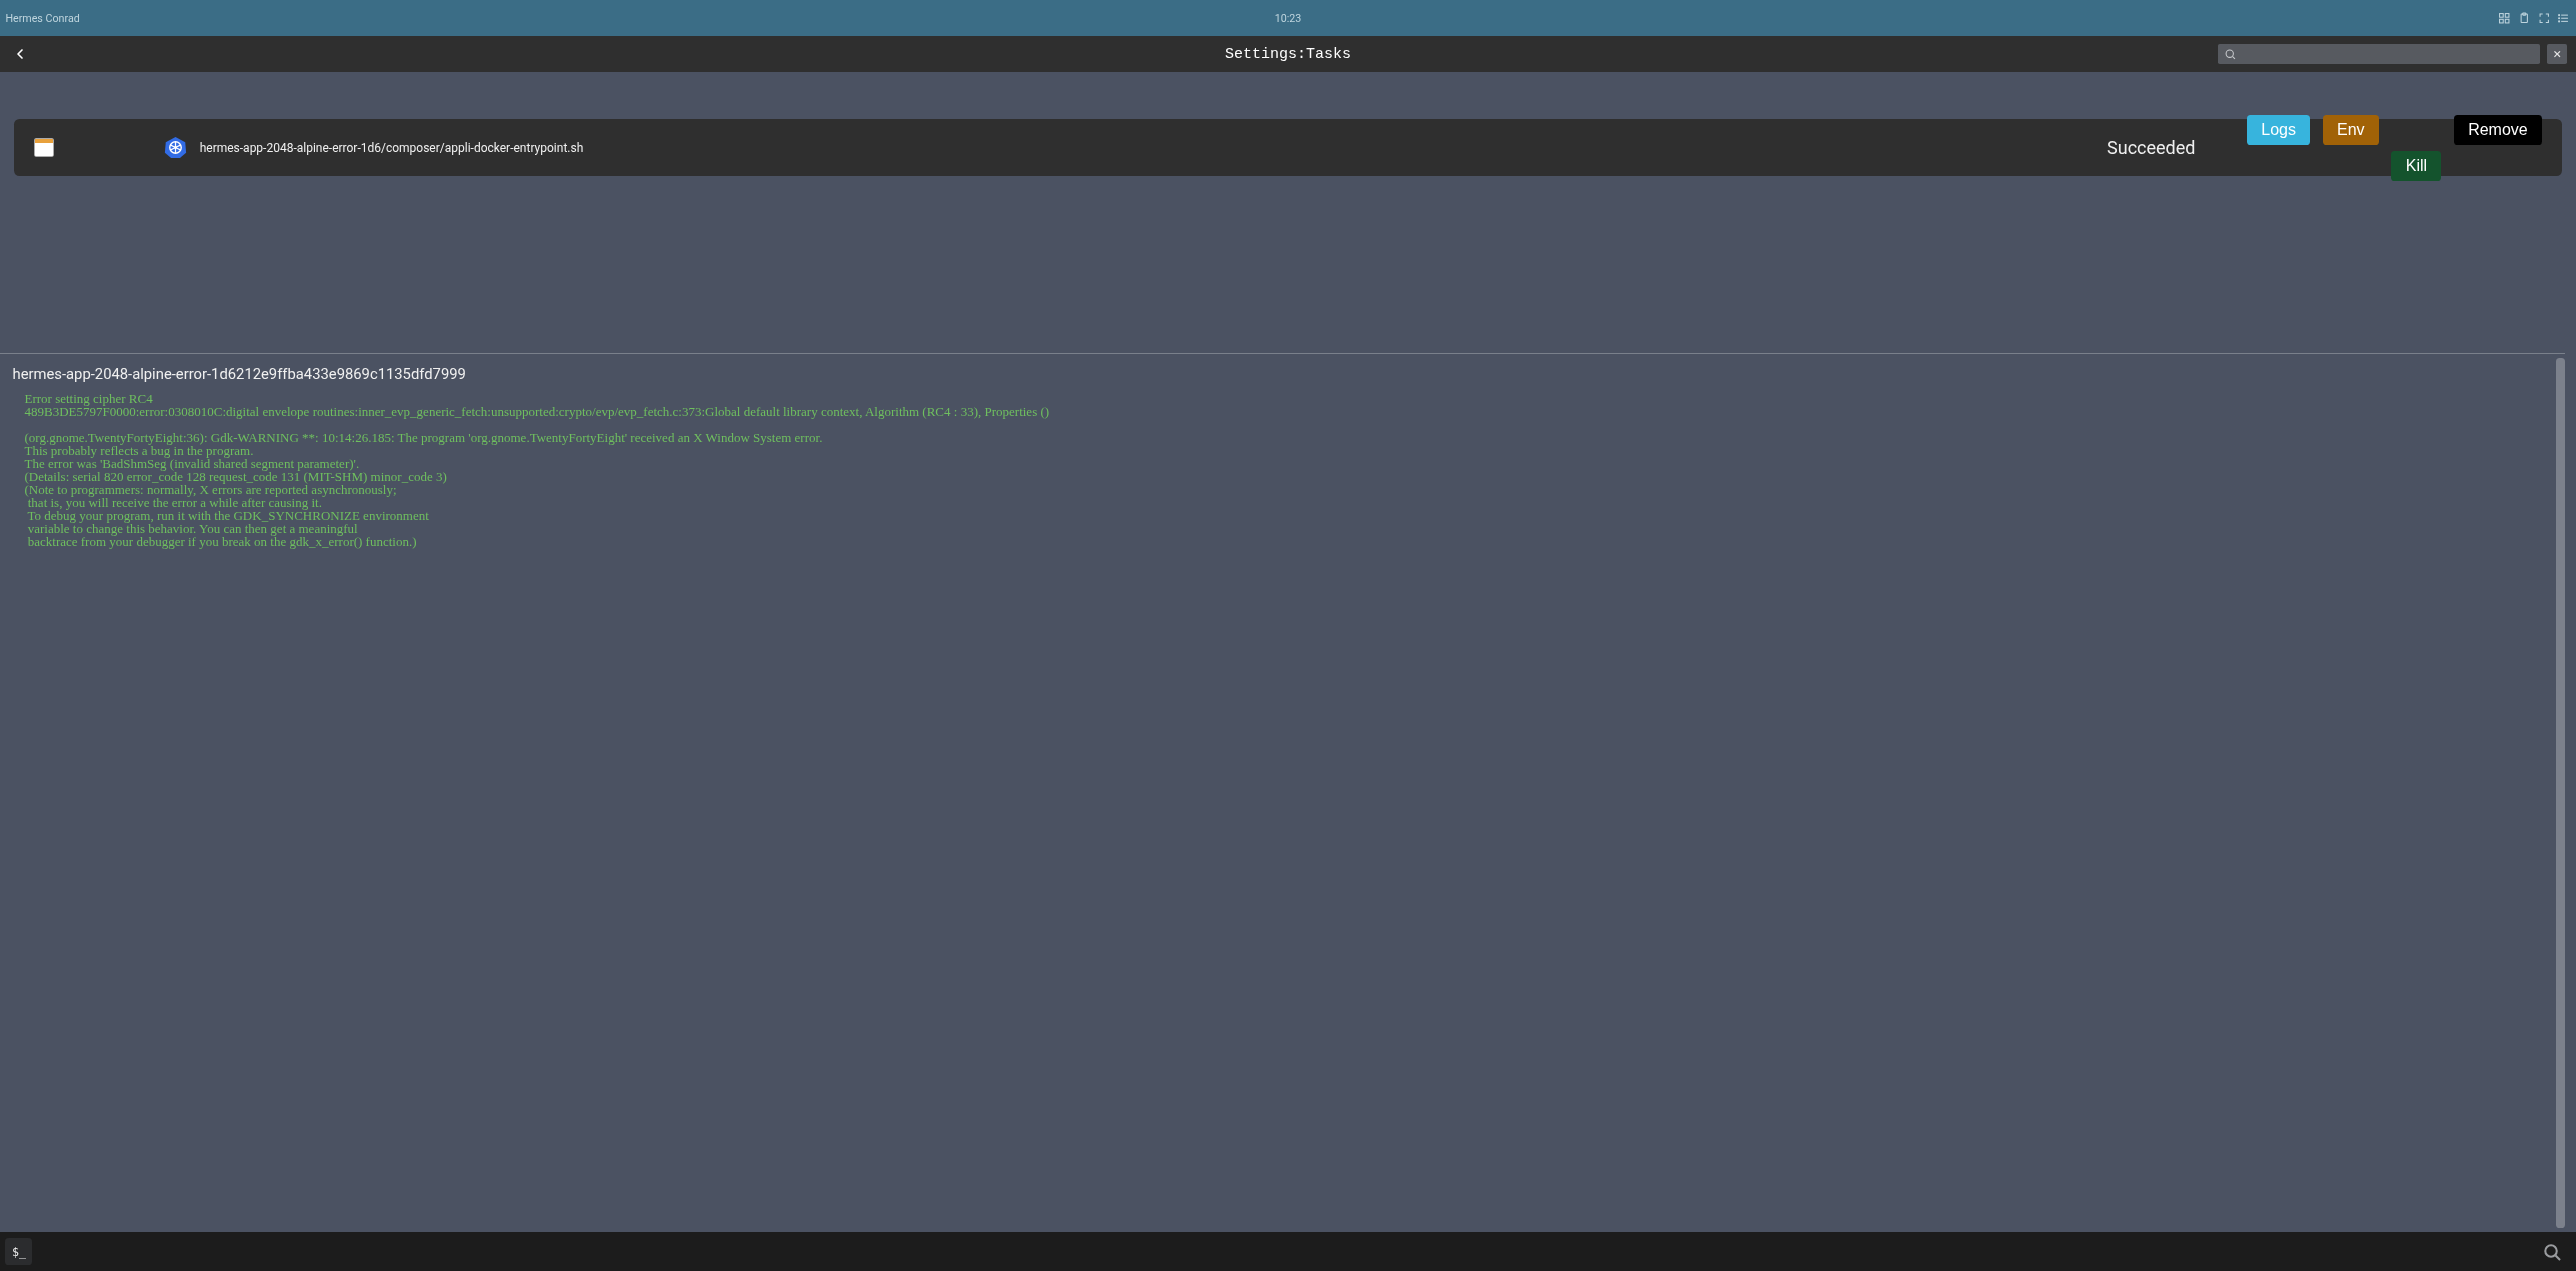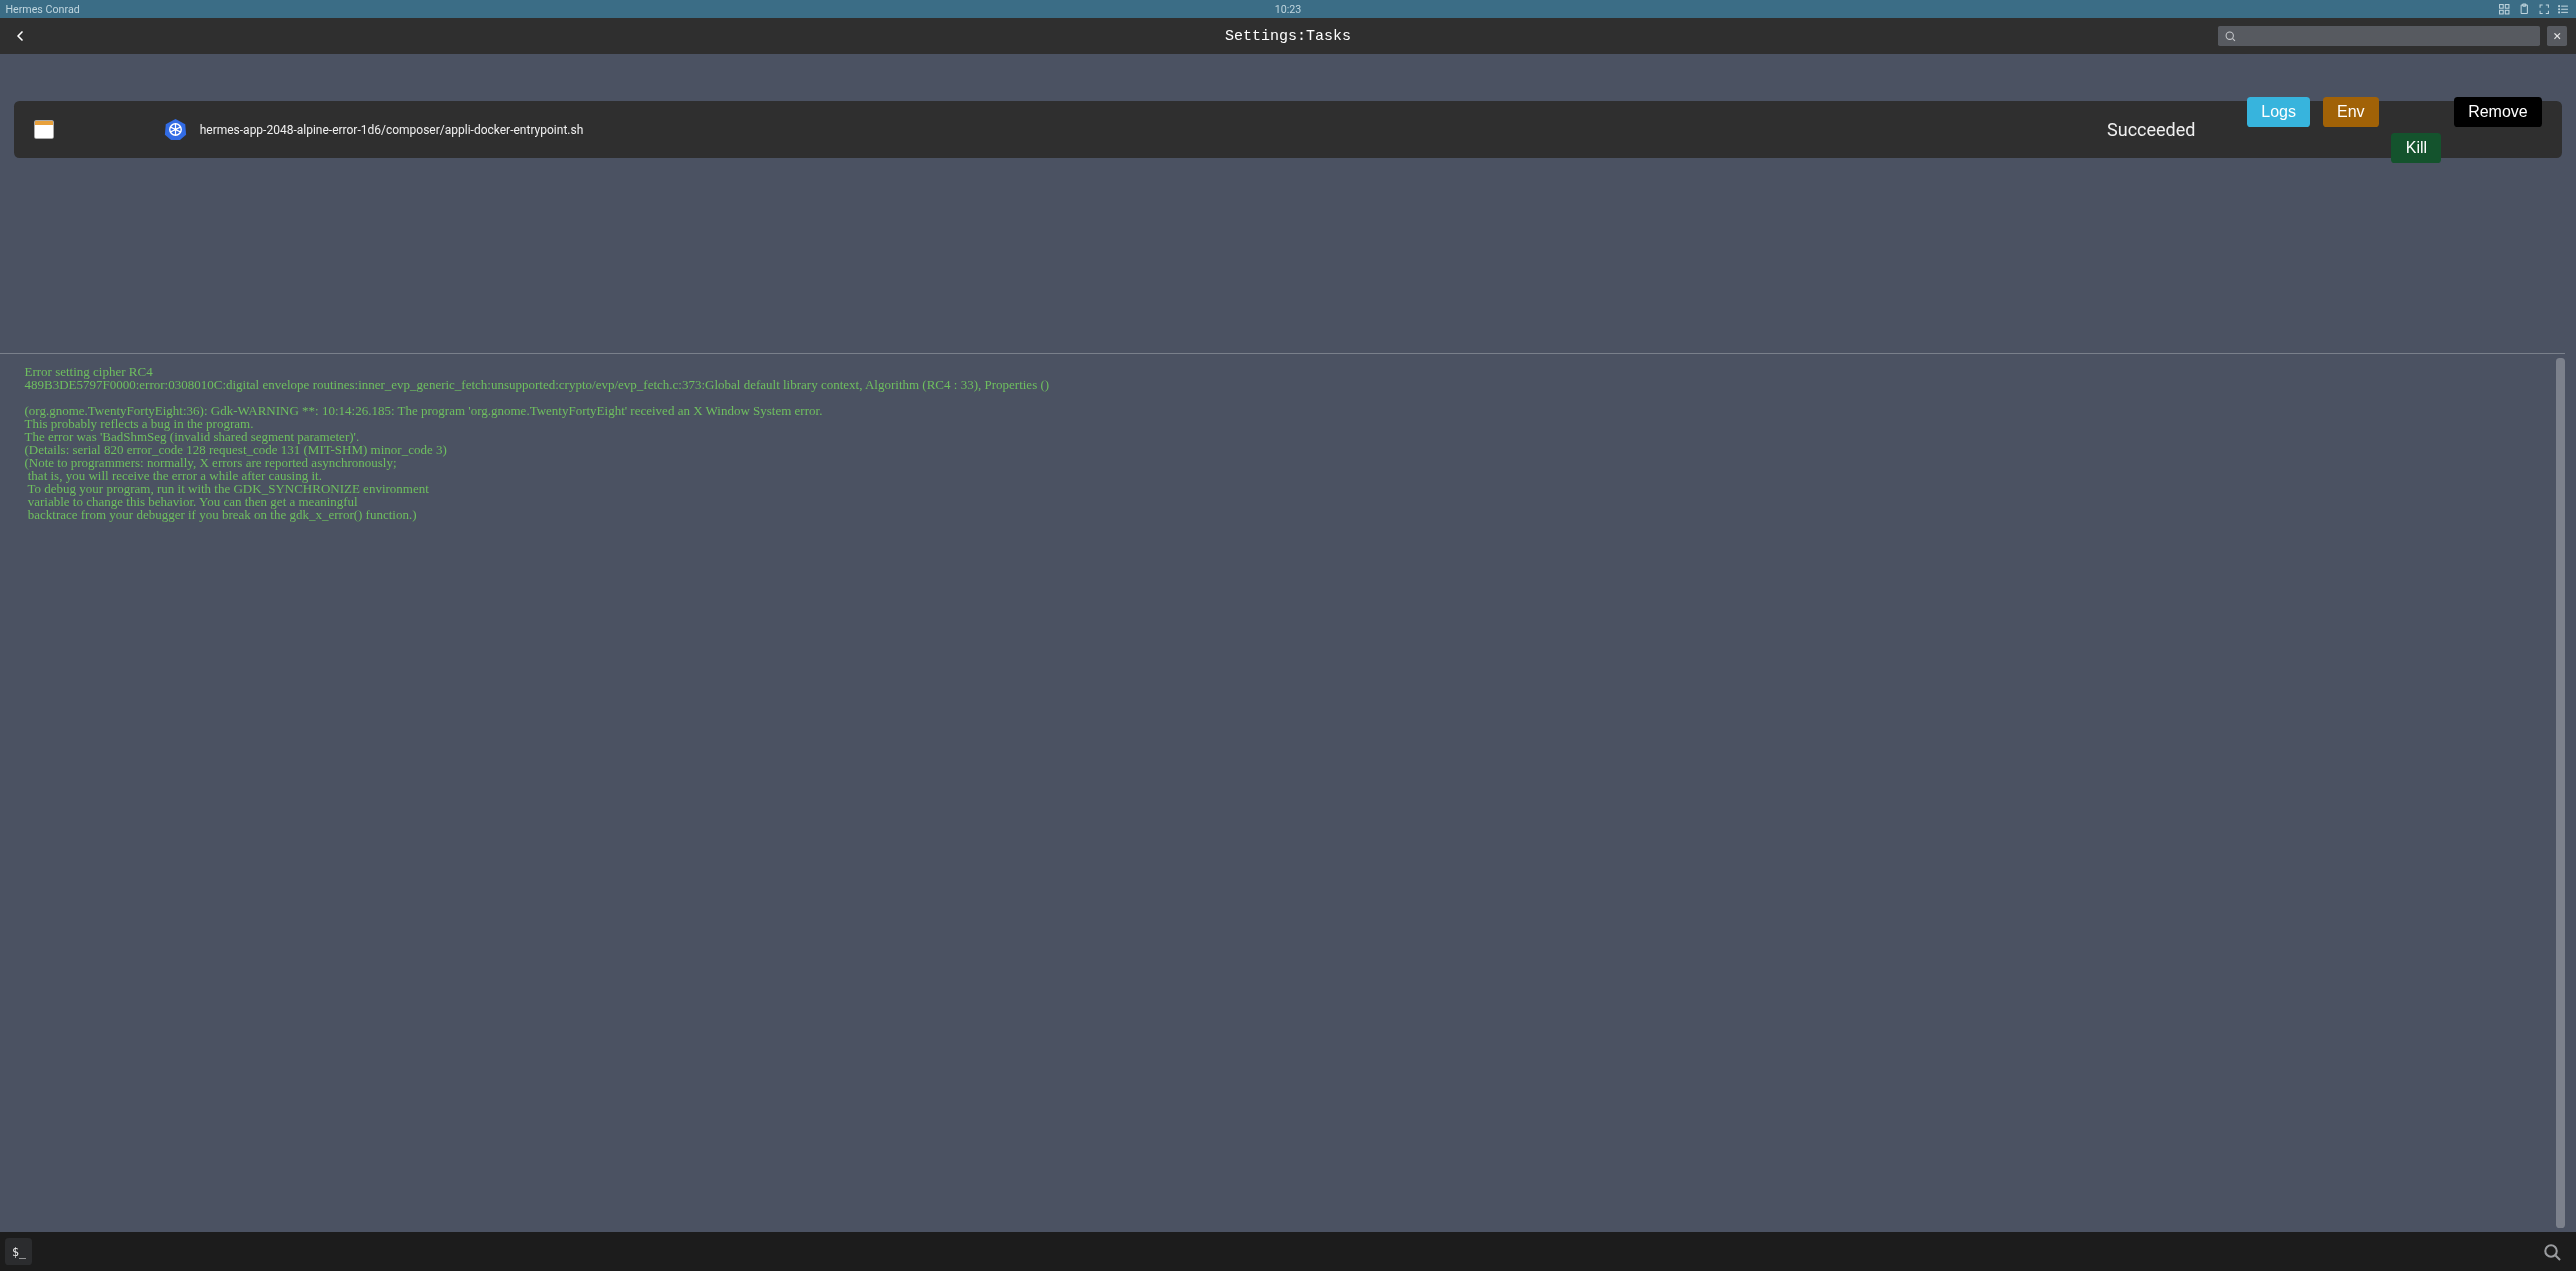--- a/index.html
+++ b/index.html
@@ -6,21 +6,21 @@
   html, body {
     width: 100%;
     height: 100%;
     font-family: -apple-system, BlinkMacSystemFont, "Segoe UI", Roboto, Helvetica, Arial, sans-serif;
     background: #4b5262;
     color: #e6e6e6;
     overflow: hidden;
   }
   
   .sysbar {
-    height: 18px;
+    height: 36px;
     background: #3b6d86;
     display: flex;
     align-items: center;
     padding: 0 5.4px;
     font-size: 10.7px;
     color: #bfd5de;
     position: relative;
   }
   .sysbar .user { flex: 0 0 auto; }
   .sysbar .clock {
@@ -323,20 +323,21 @@
     <div class="btns">
       <button class="btn btn-info">Logs</button>
       <button class="btn btn-gray">Env</button>
       <button class="btn btn-danger">Kill</button>
       <button class="btn btn-dark">Remove</button>
     </div>
   </div>
 </div>
 
 <div class="log-panel">
+  <div class="log-title">hermes-app-2048-alpine-error-1d6212e9ffba433e9869c1135dfd7999</div>
   <div class="log-body">Error setting cipher RC4
 489B3DE5797F0000:error:0308010C:digital envelope routines:inner_evp_generic_fetch:unsupported:crypto/evp/evp_fetch.c:373:Global default library context, Algorithm (RC4 : 33), Properties ()
 
 (org.gnome.TwentyFortyEight:36): Gdk-WARNING **: 10:14:26.185: The program 'org.gnome.TwentyFortyEight' received an X Window System error.
 This probably reflects a bug in the program.
 The error was 'BadShmSeg (invalid shared segment parameter)'.
 (Details: serial 820 error_code 128 request_code 131 (MIT-SHM) minor_code 3)
 (Note to programmers: normally, X errors are reported asynchronously;
  that is, you will receive the error a while after causing it.
  To debug your program, run it with the GDK_SYNCHRONIZE environment

